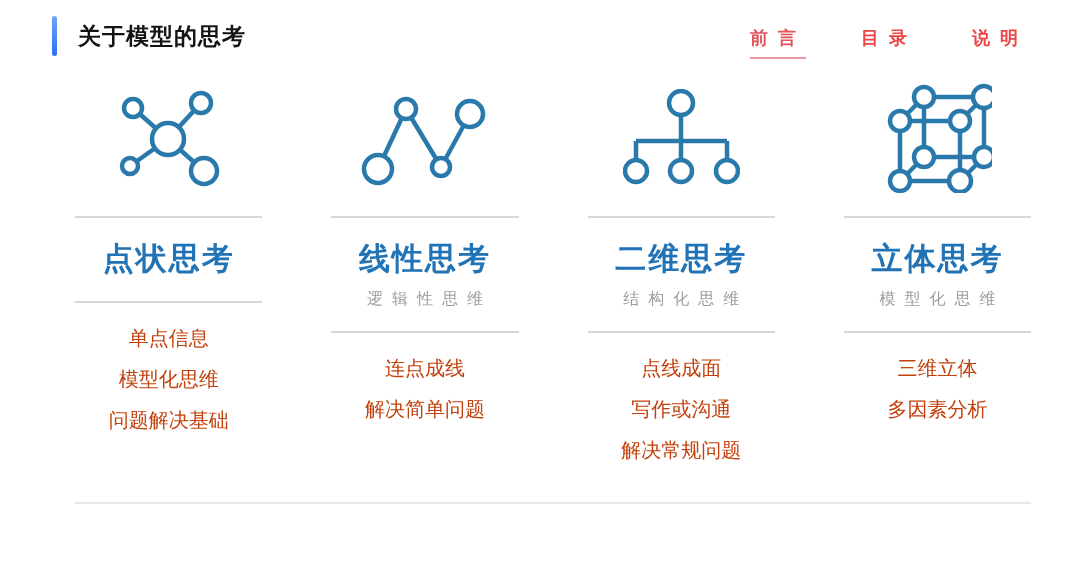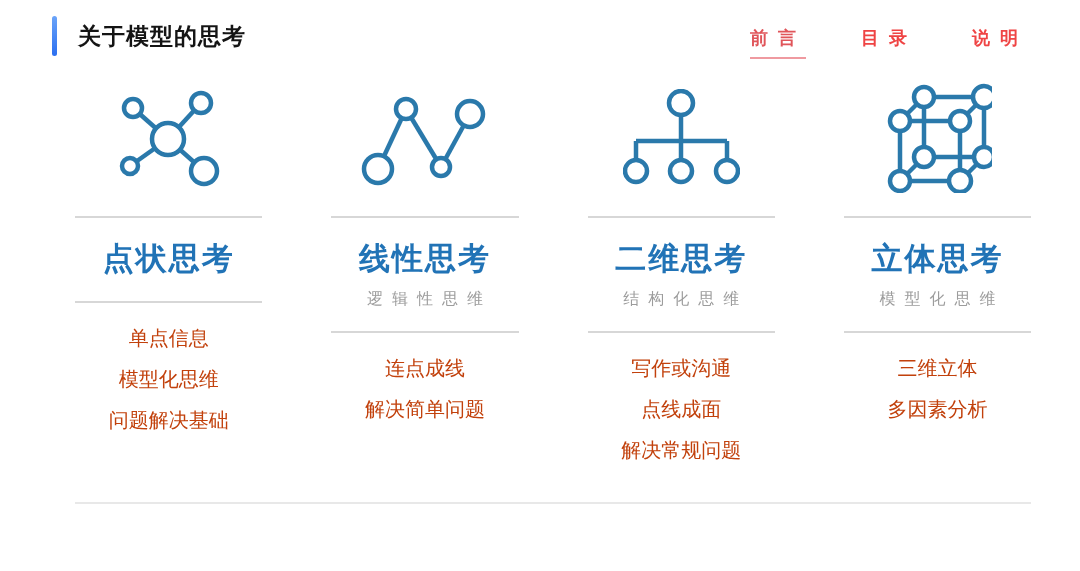--- a/index.html
+++ b/index.html
@@ -110,22 +110,22 @@
           <circle cx="13" cy="82" r="11" fill="#ffffff"></circle>
           <circle cx="58" cy="82" r="11" fill="#ffffff"></circle>
           <circle cx="104" cy="82" r="11" fill="#ffffff"></circle>
         </svg>
       </div>
       <div class="divider"></div>
       <h2 class="col-title">二维思考</h2>
       <div class="col-subtitle">结构化思维</div>
       <div class="divider divider2"></div>
       <div class="col-lines">
+        <p class="line">点线成面</p>
         <p class="line">写作或沟通</p>
-        <p class="line">点线成面</p>
         <p class="line">解决常规问题</p>
       </div>
     </section>
 
     <section class="col">
       <div class="icon-box">
         <svg width="110" height="112" viewBox="0 0 110 112" fill="none" stroke="#2a79ab" stroke-width="4.5">
 
           <line x1="18" y1="40" x2="78" y2="40"></line>
           <line x1="78" y1="40" x2="78" y2="100"></line>

